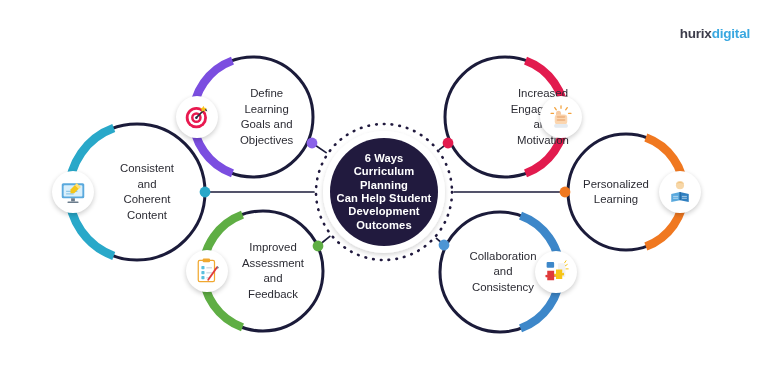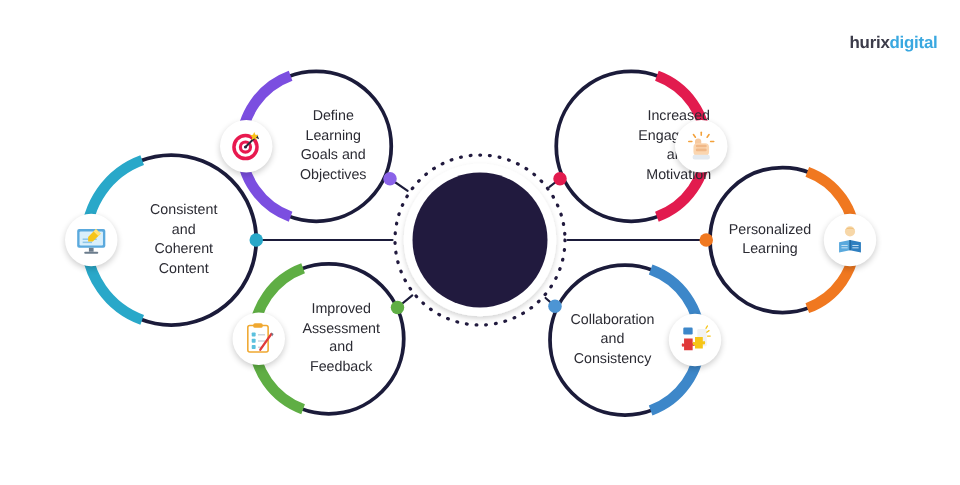--- a/index.html
+++ b/index.html
@@ -133,21 +133,21 @@
 Goals and
 Objectives</div>
       <div class="node-label" style="width: 97.2px; left: 224.4px; top: 231px; height: 80px; display: flex; align-items: center; justify-content: center;">Improved
 Assessment
 and
 Feedback</div>
       <div class="node-label" style="width: 97.2px; left: 446.4px; top: 77px; height: 80px; display: flex; align-items: center; justify-content: center; margin-left: 48px;">Increased
 Engagement
 and
 Motivation</div>
-      <div class="node-label" style="width: 97.2px; left: 441.4px; top: 232px; height: 80px; display: flex; align-items: center; justify-content: center;">Collaboration
+      <div class="node-label" style="width: 97.2px; left: 441.4px; top: 232px; height: 80px; display: flex; align-items: center; justify-content: center; padding-left: 13px;">Collaboration
 and
 Consistency</div>
       <div class="node-label" style="width: 93.96px; left: 569.02px; top: 152px; height: 80px; display: flex; align-items: center; justify-content: center;">Personalized
 Learning</div>
     </div>
   <div id="icons">
       <div class="icon-badge" style="width: 42px; height: 42px; left: 52px; top: 171px;">
     <svg width="30" height="30" viewBox="0 0 48 48">
       <rect x="6" y="10" width="36" height="24" rx="2.5" fill="#5aa9dd"></rect>
       <rect x="9" y="13" width="30" height="18" rx="1.5" fill="#d9effb"></rect>
@@ -225,18 +225,24 @@
       <g stroke="#cfe6f6" stroke-width="1.2">
         <path d="M13 31 h8"></path>
             <path d="M13 34 h8"></path>
             <path d="M27 31 h8"></path>
             <path d="M27 34 h8"></path>
       </g>
     </svg>
       </div>
     </div>
 
+  <div class="center-label" id="center-label" style="left: 329px; top: 150px; width: 110px; height: 84px; display: flex; align-items: center; justify-content: center;">6 Ways
+Curriculum
+Planning
+Can Help Student
+Development
+Outcomes</div>
 
   <div class="logo">
     <span class="hurix">hurix</span><span class="digital">digital</span>
   </div>
 
 </div>
 
 </body></html>

